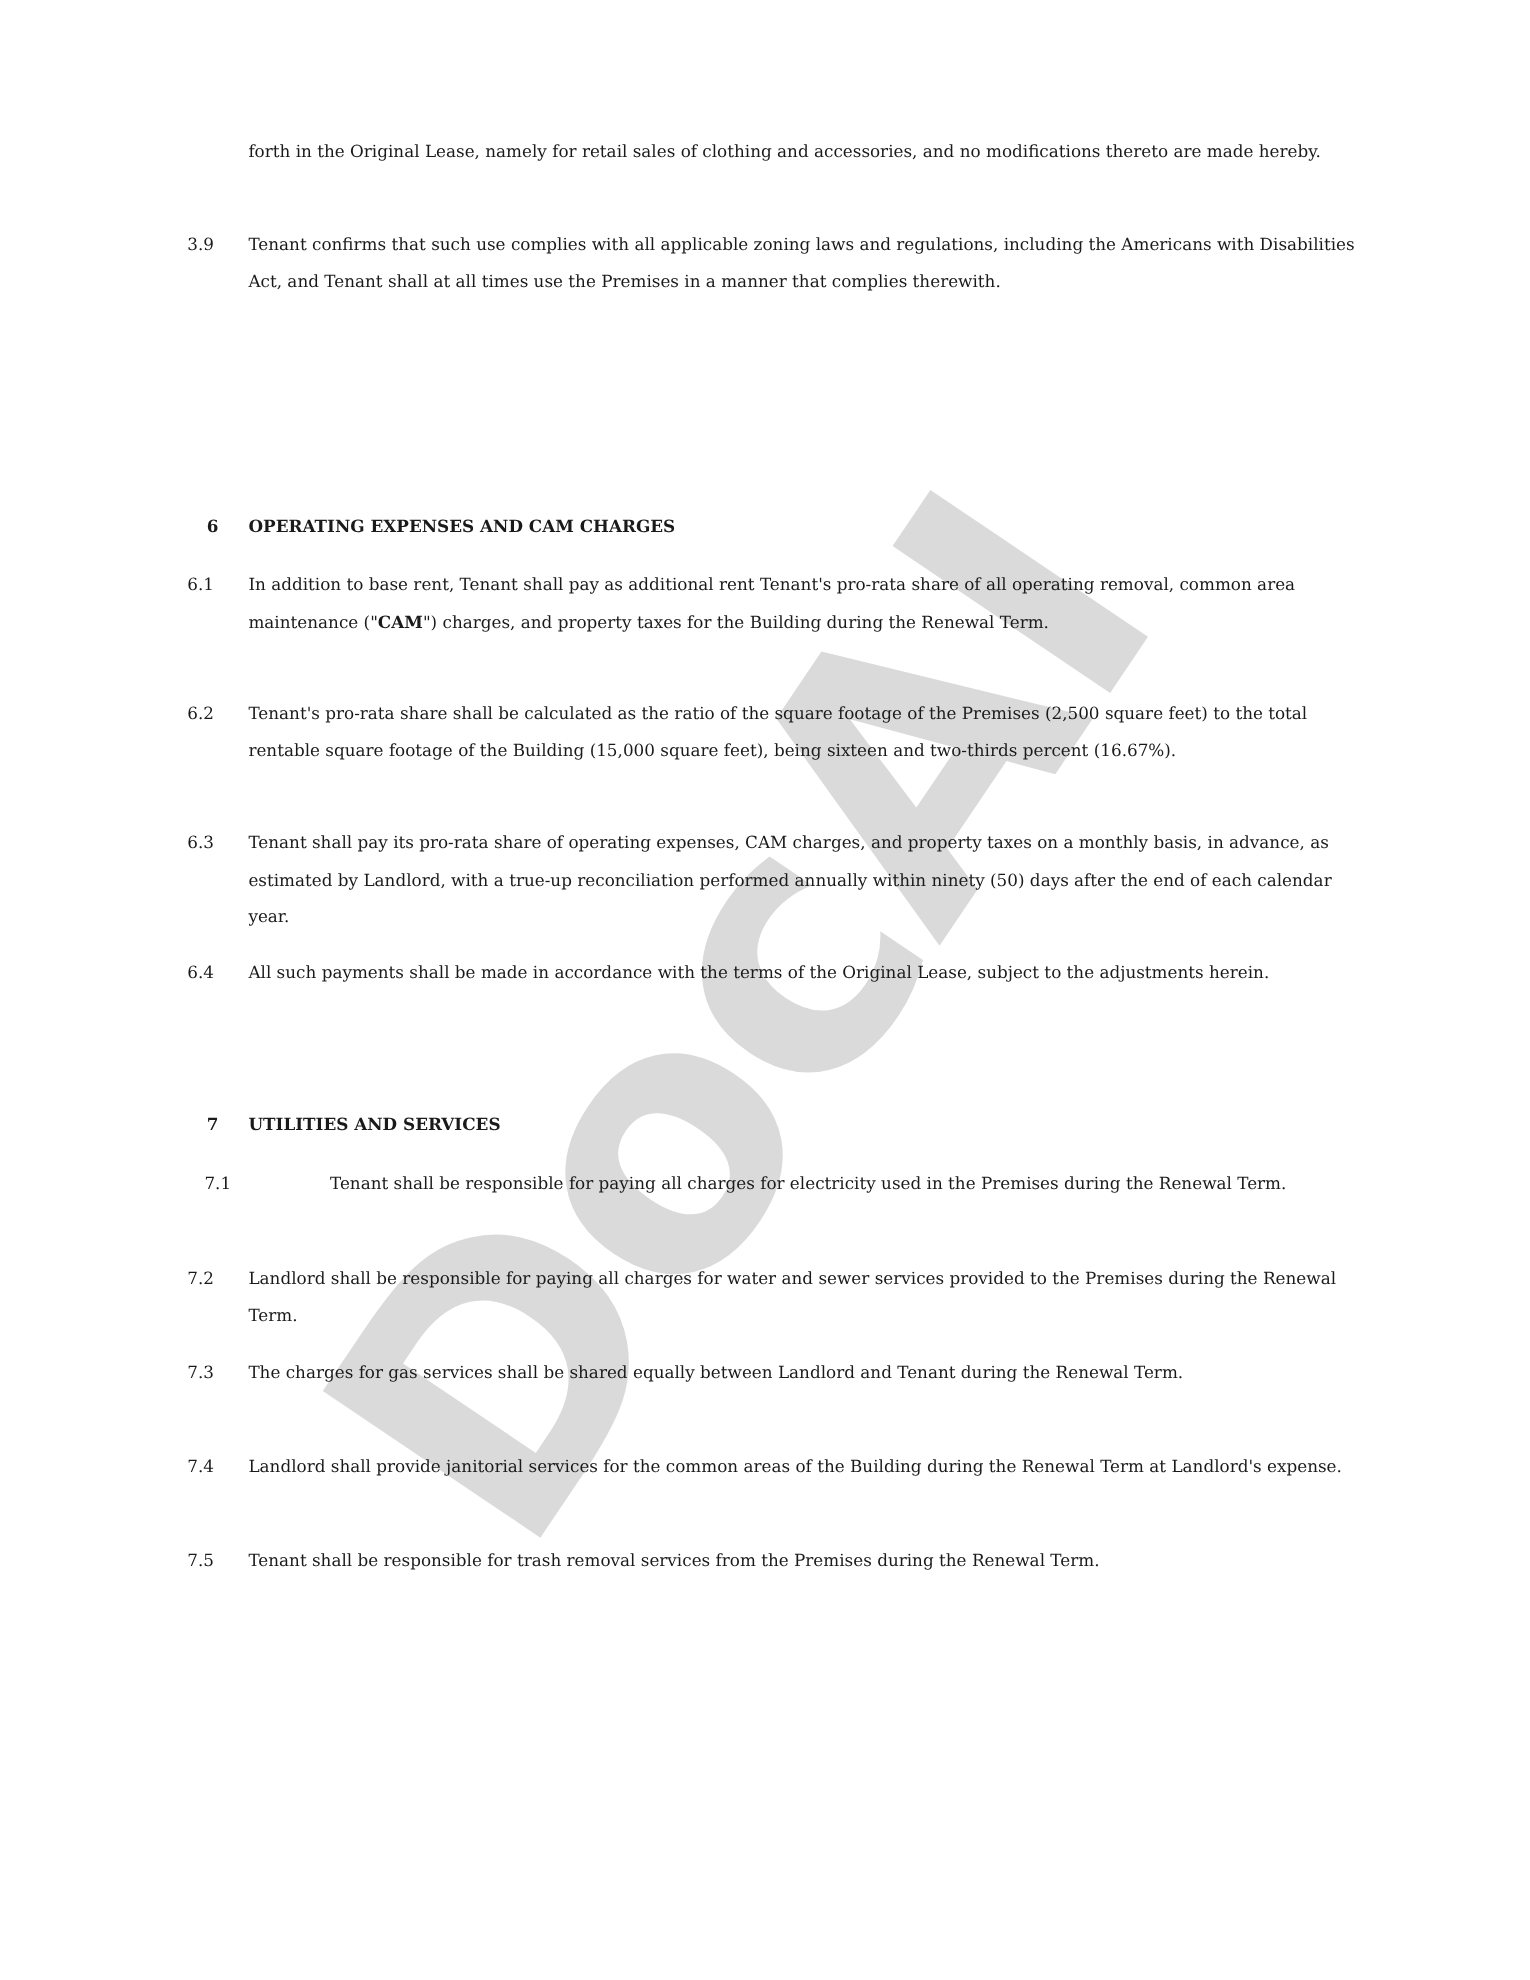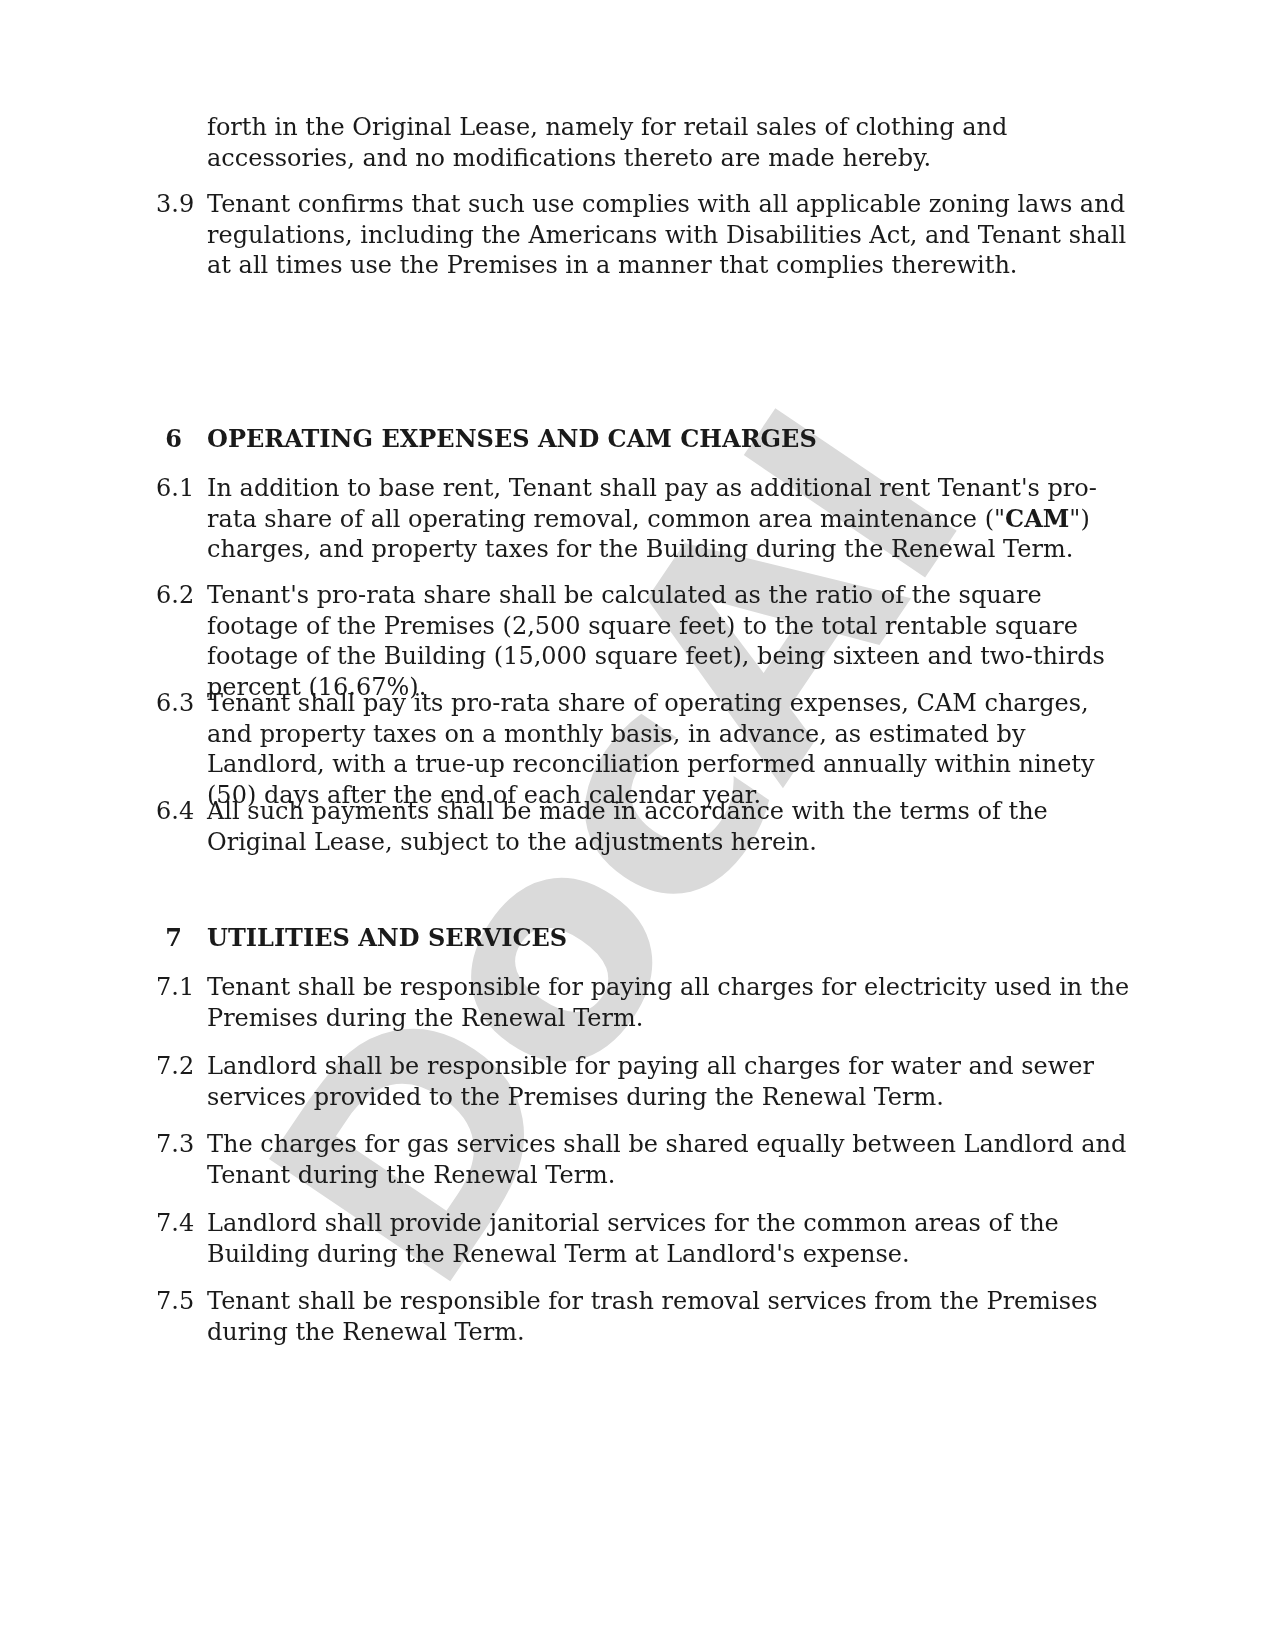--- a/index.html
+++ b/index.html
@@ -35,21 +35,21 @@
       left: 0;
       top: 0;
       width: 1275px;
       height: 1650px;
       z-index: 1;
     }
     .block {
       position: absolute;
       left: 150px;
       width: 990px;
-      font-size: 24px;
+      font-size: 14px;
       line-height: 30.7px;
     }
     .row {
       display: flex;
       align-items: flex-start;
     }
     .num {
       width: 57px;
       flex: 0 0 57px;
       padding-left: 6px;
@@ -127,21 +127,21 @@
     </div>
   </div>
 
   <div class="block heading" style="top:923px;">
     <div class="row">
       <div class="num">7</div>
       <div class="txt">UTILITIES AND SERVICES</div>
     </div>
   </div>
 
-  <div class="block" style="top:972px;">
+  <div class="block" style="top:972px;text-align:center;">
     <div class="row">
       <div class="num">7.1</div>
       <div class="txt">Tenant shall be responsible for paying all charges for electricity used in the Premises during the Renewal Term.</div>
     </div>
   </div>
 
   <div class="block" style="top:1051px;">
     <div class="row">
       <div class="num">7.2</div>
       <div class="txt">Landlord shall be responsible for paying all charges for water and sewer services provided to the Premises during the Renewal Term.</div>

